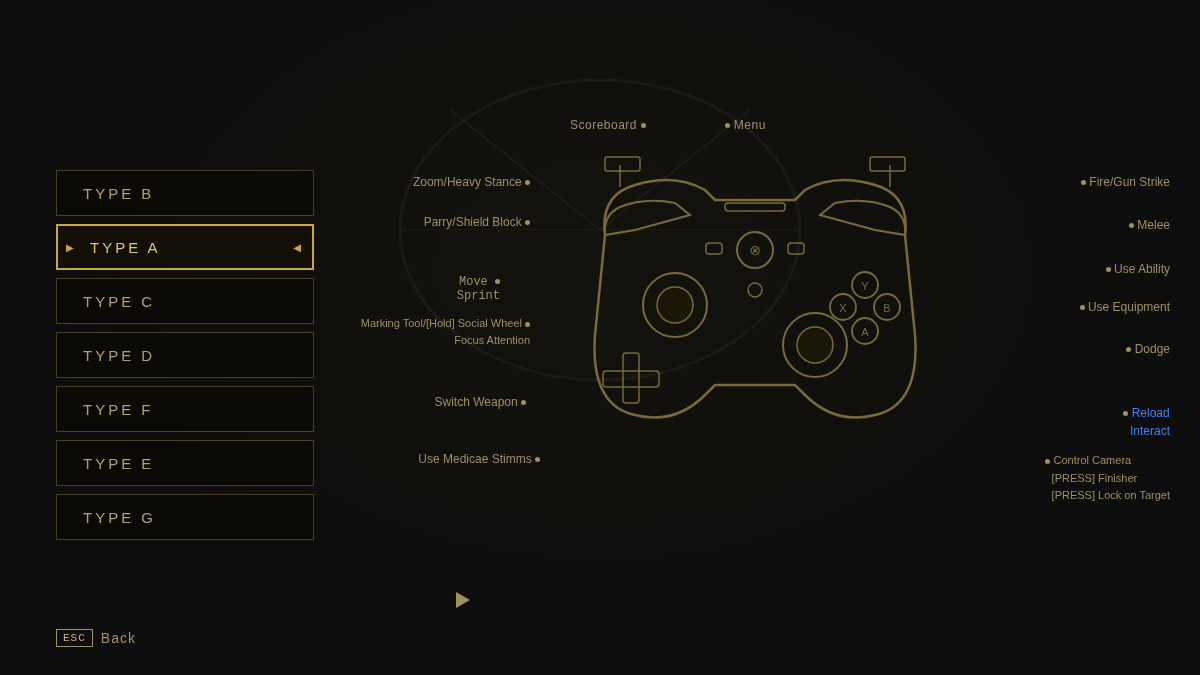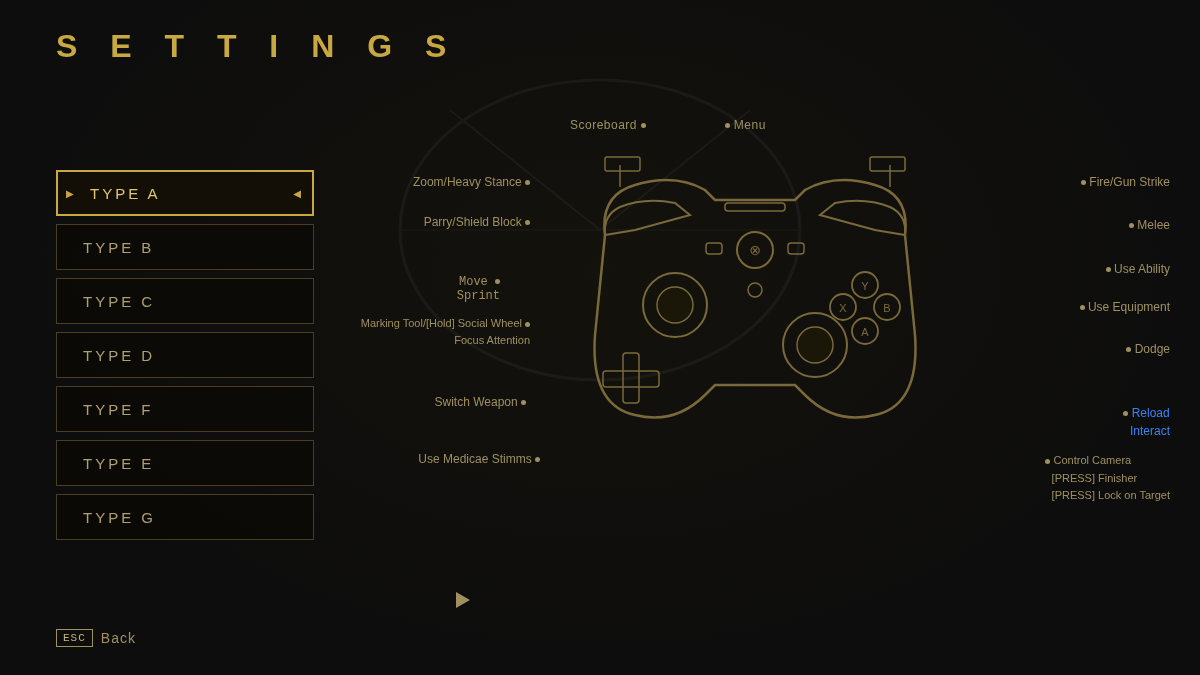--- a/index.html
+++ b/index.html
@@ -170,29 +170,28 @@
 
 <div class="page">
 
   <svg class="bg-watermark" viewBox="0 0 600 400" xmlns="http://www.w3.org/2000/svg">
     <ellipse cx="300" cy="200" rx="200" ry="150" fill="none" stroke="white" stroke-width="3"></ellipse>
     <line x1="150" y1="80" x2="300" y2="200" stroke="white" stroke-width="2"></line>
     <line x1="450" y1="80" x2="300" y2="200" stroke="white" stroke-width="2"></line>
     <line x1="100" y1="200" x2="500" y2="200" stroke="white" stroke-width="1"></line>
   </svg>
 
-  <h1 class="settings-title">S E T T I N G S</h1>
 
   <div class="type-list">
 
+    <div class="type-item">
+      <span class="type-label">TYPE B</span>
+    </div>
     <div class="type-item active">
       <span class="type-label">TYPE A</span>
-    </div>
-    <div class="type-item">
-      <span class="type-label">TYPE B</span>
     </div>
     <div class="type-item">
       <span class="type-label">TYPE C</span>
     </div>
     <div class="type-item">
       <span class="type-label">TYPE D</span>
     </div>
     <div class="type-item">
       <span class="type-label">TYPE F</span>
     </div>

